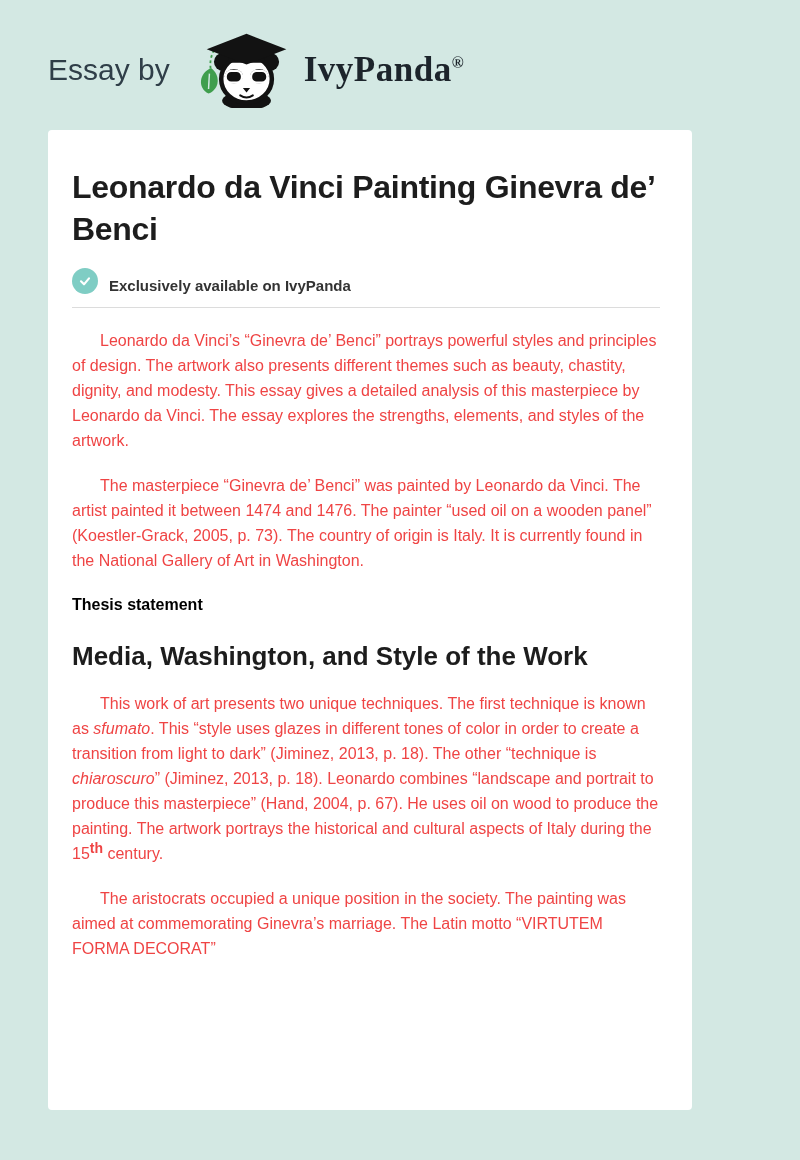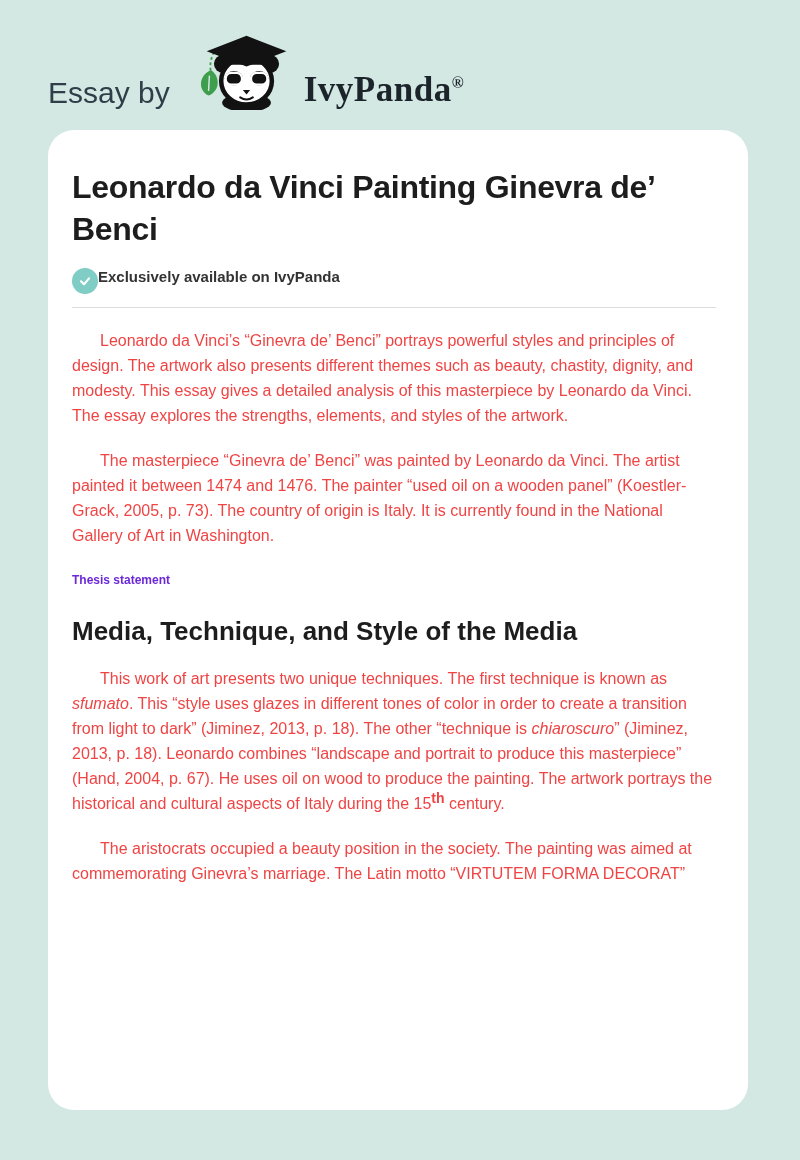--- a/index.html
+++ b/index.html
@@ -7,21 +7,21 @@
     width: 800px;
     height: 1160px;
     background: #d3e8e3;
     font-family: "Liberation Sans", sans-serif;
     overflow: hidden;
   }
 
   
   .site-header {
     display: flex;
-    align-items: flex-end;
+    align-items: center;
     padding: 30px 0 0 48px;
     height: 80px;
     gap: 12px;
   }
   .essay-by {
     font-size: 30px;
     color: #2f3e48;
     margin-right: 10px;
   }
   .logo-icon svg { display: block; }
@@ -35,41 +35,42 @@
   }
   .brand .reg {
     font-size: 16px;
     vertical-align: super;
     line-height: 0;
   }
 
   
   .card {
     box-sizing: border-box;
-    width: 700px;
+    width: 644px;
     height: 980px;
     margin: 20px 0 0 48px;
     background: #ffffff;
-    border-radius: 26px;
+    border-radius: 4px;
     padding: 36px 32px 30px 24px;
     overflow: hidden;
   }
 
   h1.title {
     margin: 0 0 18px 0;
     font-size: 32px;
     line-height: 42px;
     font-weight: 700;
     color: #1d1d1d;
     letter-spacing: -0.3px;
   }
 
   .availability {
     display: flex;
-    align-items: flex-start;
+    align-items: flex-end;
+    gap: 11px;
     margin: 7px 0 13px 0;
   }
   .check-badge {
     flex: 0 0 auto;
     width: 26px;
     height: 26px;
     border-radius: 50%;
     background: #7fcdc4;
     display: flex;
     align-items: center;
@@ -89,24 +90,24 @@
 
   h2.section-heading {
     margin: 24px 0 0 0;
     font-size: 26px;
     line-height: 30px;
     font-weight: 700;
     color: #1d1d1d;
   }
   h3.sub-heading {
     margin: 20px 0 0 0;
-    font-size: 12px;
+    font-size: 16px;
     line-height: 24px;
     font-weight: 700;
-    color: #6d28d9;
+    color: #000000;
   }
   p.body-para {
     margin: 20px 0 0 0;
     font-size: 16px;
     line-height: 25px;
     color: #ef4444;
     text-indent: 28px;
   }
   p.body-para em { font-style: italic; }
   p.body-para sup {
@@ -169,17 +170,17 @@
   </div>
 
   <hr class="divider">
 
   <p class="body-para">Leonardo da Vinci’s “Ginevra de’ Benci” portrays powerful styles and principles of design. The artwork also presents different themes such as beauty, chastity, dignity, and modesty. This essay gives a detailed analysis of this masterpiece by Leonardo da Vinci. The essay explores the strengths, elements, and styles of the artwork.</p>
 
   <p class="body-para">The masterpiece “Ginevra de’ Benci” was painted by Leonardo da Vinci. The artist painted it between 1474 and 1476. The painter “used oil on a wooden panel” (Koestler-Grack, 2005, p. 73). The country of origin is Italy. It is currently found in the National Gallery of Art in Washington.</p>
 
   <h3 class="sub-heading">Thesis statement</h3>
 
-  <h2 class="section-heading">Media, Technique, and Style of the Media</h2>
+  <h2 class="section-heading">Media, Washington, and Style of the Work</h2>
   <p class="body-para">This work of art presents two unique techniques. The first technique is known as <em>sfumato</em>. This “style uses glazes in different tones of color in order to create a transition from light to dark” (Jiminez, 2013, p. 18). The other “technique is <em>chiaroscuro</em>” (Jiminez, 2013, p. 18). Leonardo combines “landscape and portrait to produce this masterpiece” (Hand, 2004, p. 67). He uses oil on wood to produce the painting. The artwork portrays the historical and cultural aspects of Italy during the 15<sup>th</sup> century.</p>
-  <p class="body-para">The aristocrats occupied a beauty position in the society. The painting was aimed at commemorating Ginevra’s marriage. The Latin motto “VIRTUTEM FORMA DECORAT”</p>
+  <p class="body-para">The aristocrats occupied a unique position in the society. The painting was aimed at commemorating Ginevra’s marriage. The Latin motto “VIRTUTEM FORMA DECORAT”</p>
 
 </main>
 
 </body></html>

